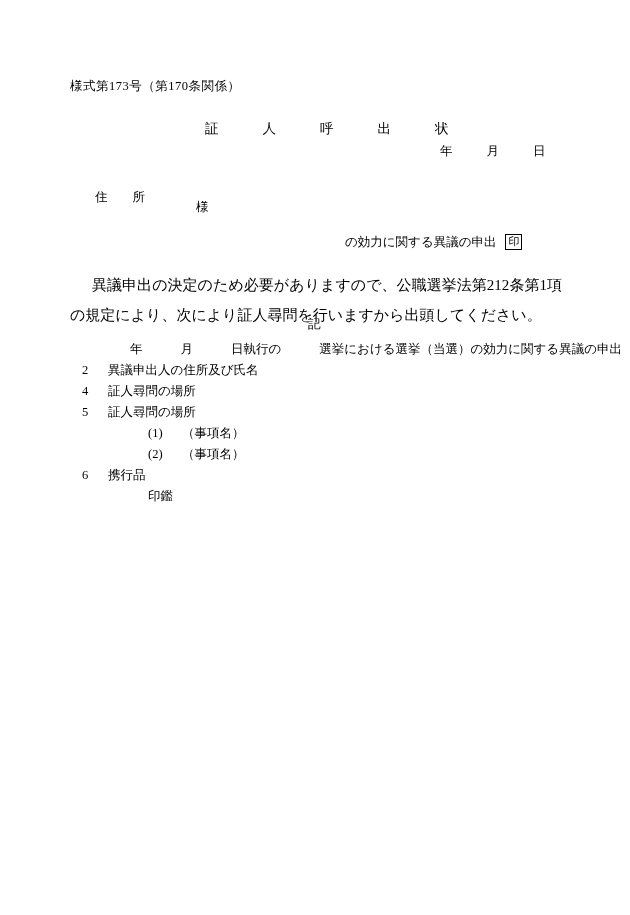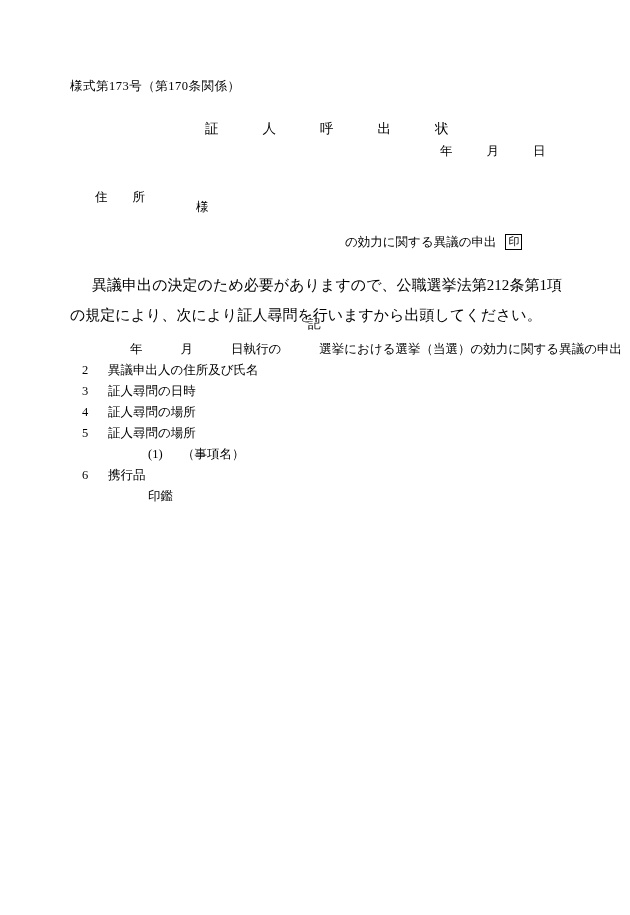--- a/index.html
+++ b/index.html
@@ -156,25 +156,25 @@
   <div class="body-para">異議申出の決定のため必要がありますので、公職選挙法第212条第1項の規定により、次により証人尋問を行いますから出頭してください。</div>
 
   <div class="ki">記</div>
 
   <div class="items">
 
     <div class="sub-row2"><span>年</span><span class="blank-m"></span><span>月</span><span class="blank-m"></span><span>日執行の</span><span class="blank-m"></span><span>選挙における選挙（当選）の効力に関する異議の申出</span></div>
 
     <div class="item-row"><span class="item-num">2</span><span>異議申出人の住所及び氏名</span></div>
 
-    <div class="item-row"><span class="item-num">3</span><span>証人尋問の日時</span></div>
 
     <div class="item-row"><span class="item-num">4</span><span>証人尋問の場所</span></div>
 
     <div class="item-row"><span class="item-num">5</span><span>証人尋問の場所</span></div>
     <div class="sub-row3"><span class="paren-label">(1)</span><span>（事項名）</span></div>
+    <div class="sub-row3"><span class="paren-label">(2)</span><span>（事項名）</span></div>
 
     <div class="item-row"><span class="item-num">6</span><span>携行品</span></div>
     <div class="sub-row3"><span>印鑑</span></div>
 
   </div>
 
 </div>
 
 </body></html>

